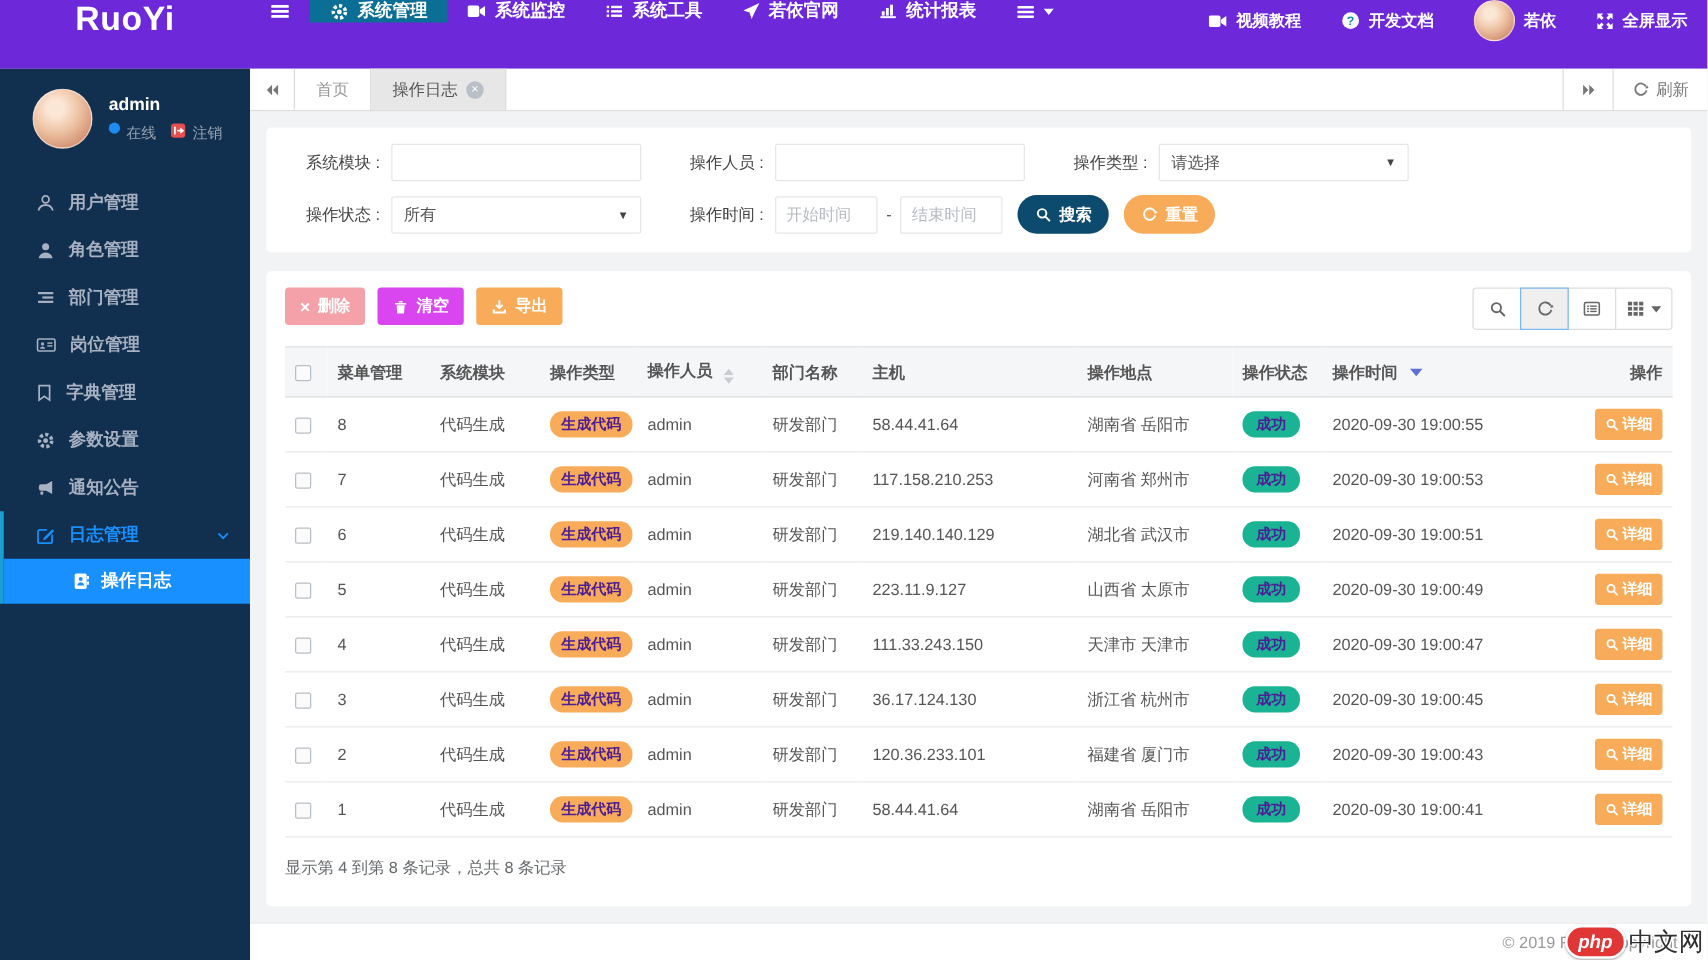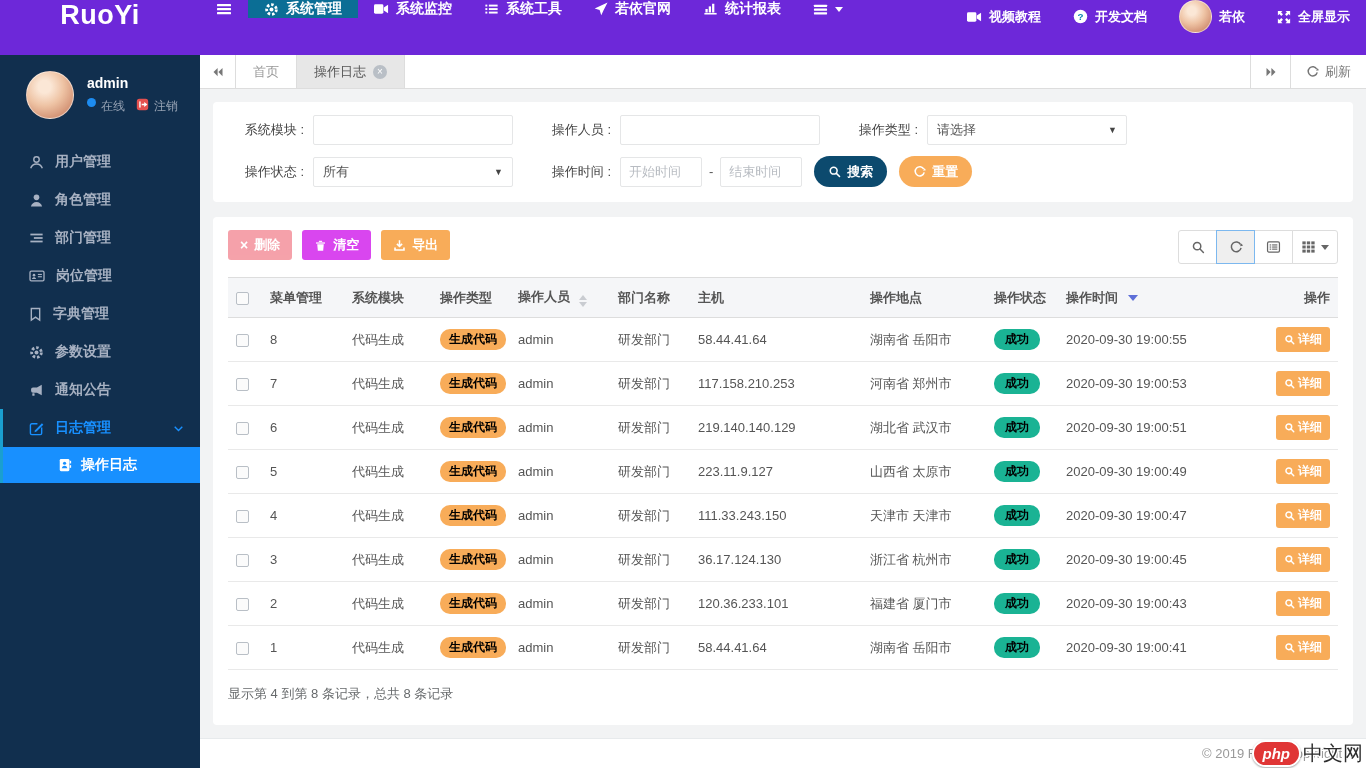--- a/index.html
+++ b/index.html
@@ -80,21 +80,21 @@
   .vbtn:first-child{border-radius:3px 0 0 3px;margin-left:0}
   .vbtn:last-child{border-radius:0 3px 3px 0;padding:0 8px}
   .vbtn.active{border-color:#7cb8ef;background:#efefef;position:relative;z-index:1}
   .vbtn .vcaret{border-top-color:#666}
 
   table{width:100%;border-collapse:collapse;table-layout:fixed}
   thead th{background:#f5f6f8;border-top:1px solid #ddd;border-bottom:1px solid #ddd;font-weight:bold;color:#555;text-align:left;padding:10px 8px;font-size:13px;white-space:nowrap}
   tbody td{border-bottom:1px solid #e9e9e9;padding:9px 8px;font-size:13px;color:#555;white-space:nowrap;overflow:hidden}
   .c-act,.th-act{text-align:right}
   .cb{display:inline-block;width:13px;height:13px;border:1px solid #b9bfc6;border-radius:2px;background:#fbfbfb;vertical-align:middle;cursor:pointer}
-  .badge{display:inline-block;border-radius:10px;padding:2px 9px;font-size:12px;font-weight:bold;color:#000000}
+  .badge{display:inline-block;border-radius:10px;padding:2px 9px;font-size:12px;font-weight:bold;color:#4c1d95}
   .badge-orange{background:#f8ac59}
   .badge-green{background:#1ab394;padding:2px 11px}
   .btn-detail{background:#f8ac59;border:none;color:#fff;font-size:12px;font-weight:bold;border-radius:3px;padding:4px 8px;display:inline-flex;align-items:center;gap:3px;cursor:pointer}
   .sort{display:inline-flex;flex-direction:column;gap:2px;margin-left:9px;vertical-align:1px}
   .tri-up{width:0;height:0;border-left:4px solid transparent;border-right:4px solid transparent;border-bottom:5px solid #c9ccd1}
   .tri-dn{width:0;height:0;border-left:4px solid transparent;border-right:4px solid transparent;border-top:5px solid #c9ccd1}
   .tri-dn.on{border-left-width:5px;border-right-width:5px;border-top:6px solid #5e6fd8;margin-left:10px;display:inline-block;vertical-align:1px}
   .page-info{margin-top:15px;color:#676a6c}
 
   

